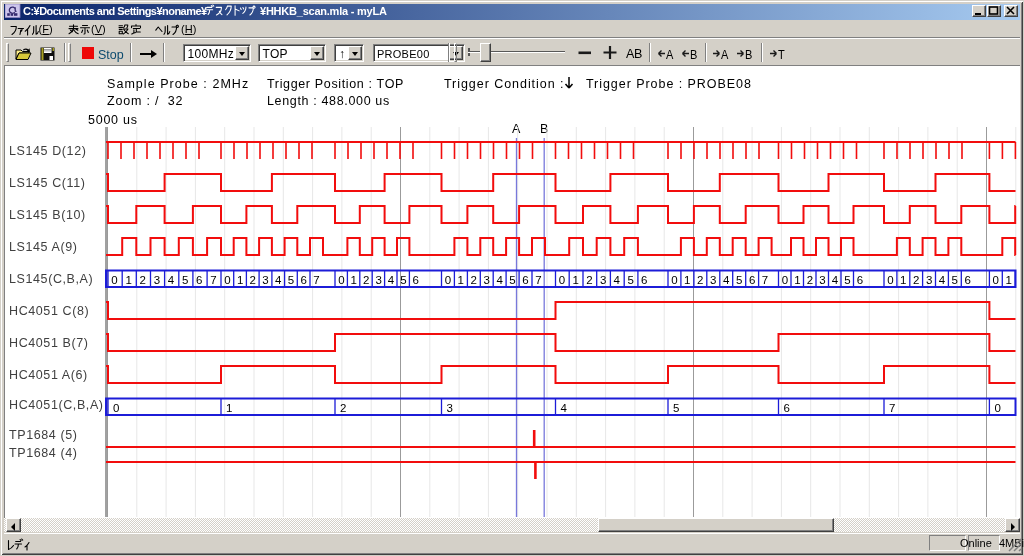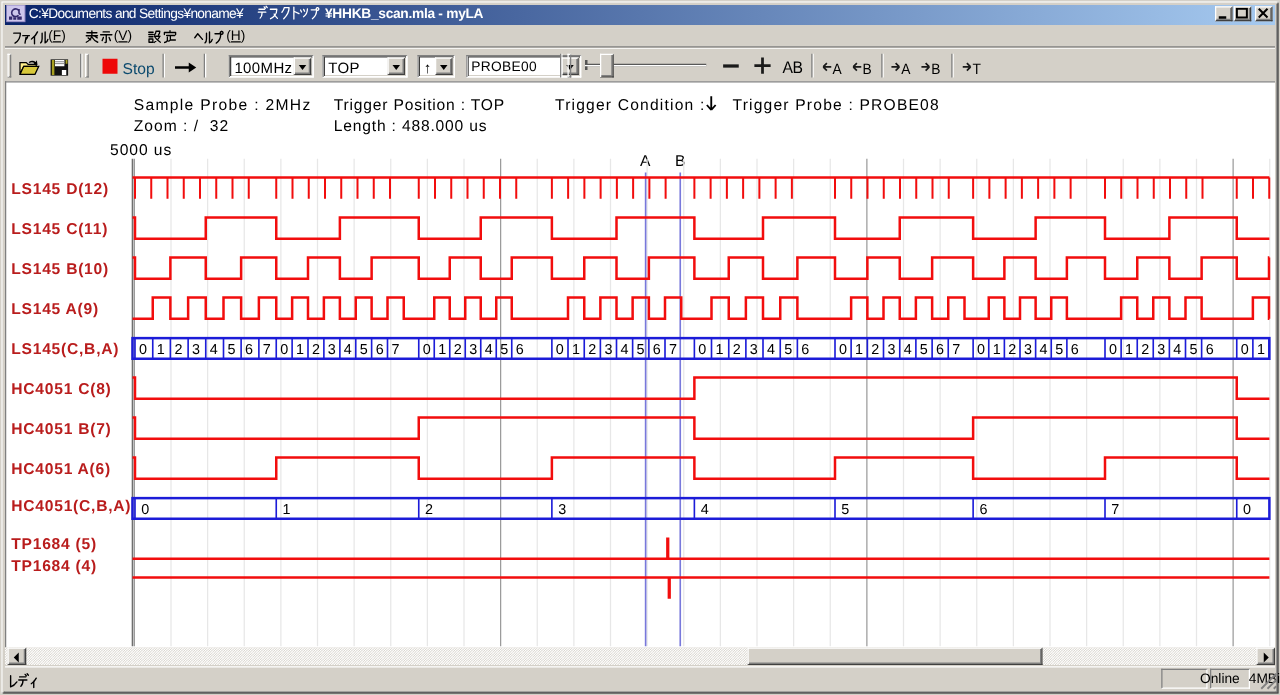--- a/index.html
+++ b/index.html
@@ -19,21 +19,21 @@
   border:1px solid; border-color:#808080 #fff #fff #808080; box-shadow:inset 1px 1px 0 #404040, inset -1px -1px 0 #d4d0c8; }
 .combo span { position:absolute; left:4px; top:2px; font-size:12px; letter-spacing:0.3px;text-align:right; }
 .cbtn { position:absolute; right:1px; top:1px; bottom:1px; width:14px; background:#d4d0c8;
   border:1px solid; border-color:#fff #404040 #404040 #fff; box-shadow:inset -1px -1px 0 #808080; }
 .carr { position:absolute; left:3px; top:5px; width:0; height:0;
   border:3.5px solid transparent; border-top:4px solid #000; }
 .tool-txt { position:absolute; font-size:13px; color:#0c4a6e; }
 .client { position:absolute; left:4px; top:65px; width:1016px; height:453px; background:#fff;
   border-left:1px solid #808080; border-top:1px solid #808080; }
 .hdr { position:absolute; font-size:12.5px; letter-spacing:0.35px; color:#000; white-space:pre; }
-.siglbl { position:absolute; left:9px; font-size:12.5px; letter-spacing:0.6px; color:#b91c1c; white-space:pre;font-weight:bold; }
+.siglbl { position:absolute; left:9px; font-size:12.5px; letter-spacing:0.6px; color:#404040; white-space:pre; }
 .sb { position:absolute; left:4px; top:518px; width:1016px; height:14px;
   background-color:#fff; background-image:linear-gradient(45deg,#d4d0c8 25%,transparent 25%,transparent 75%,#d4d0c8 75%),linear-gradient(45deg,#d4d0c8 25%,transparent 25%,transparent 75%,#d4d0c8 75%); background-size:2px 2px; background-position:0 0,1px 1px; }
 .sbtn { position:absolute; top:0; width:15px; height:14px; background:#d4d0c8;
   border:1px solid; border-color:#fff #404040 #404040 #fff; box-shadow:inset -1px -1px 0 #808080, inset 1px 1px 0 #d4d0c8; }
 .thumb { position:absolute; left:594px; top:0; width:236px; height:14px; background:#d4d0c8;
   border:1px solid; border-color:#fff #404040 #404040 #fff; box-shadow:inset -1px -1px 0 #808080, inset 1px 1px 0 #d4d0c8; }
 .status { position:absolute; left:4px; top:533px; width:1016px; height:20px; background:#d4d0c8;
   border-top:1px solid #fff; }
 .spanel { position:absolute; top:535px; height:16px; border:1px solid; border-color:#808080 #fff #fff #808080;
   font-size:11px; text-align:center; line-height:14px; color:#000;padding-left:30px; }
@@ -42,21 +42,21 @@
 <div class="frame"></div>
 <div class="title"></div>
 
 <svg width="16" height="14" style="position:absolute;left:5px;top:4px" viewBox="0 0 16 14">
  <rect x="0" y="0" width="15" height="13.5" fill="#cdc6ec" stroke="#8d82c0" stroke-width="0.8"></rect>
  <path d="M10.2,4.8 a3.1,3.1 0 1 0 -0.4,3.4 M10.2,3.2 L10.2,6.2 Q10.2,7.6 11.5,7.2" fill="none" stroke="#352a6e" stroke-width="1.3"></path>
  <rect x="2.2" y="9.2" width="2.6" height="2.6" fill="#352a6e"></rect>
  <rect x="5.6" y="9.8" width="2.4" height="2" fill="#352a6e"></rect>
  <rect x="8.8" y="9.2" width="3.6" height="2.6" fill="#352a6e"></rect>
 </svg>
-<div style="position:absolute;left:23px;top:5px;color:#fff;font-size:11px;font-weight:normal;letter-spacing:-0.53px;white-space:pre">C:¥Documents and Settings¥noname¥</div>
+<div style="position:absolute;left:23px;top:5px;color:#fff;font-size:11px;font-weight:bold;letter-spacing:-0.53px;white-space:pre">C:¥Documents and Settings¥noname¥</div>
 <svg width="60" height="14" style="position:absolute;left:206px;top:4px" viewBox="0 0 60 14">
     <g transform="translate(0,1) scale(0.95)">
       <path d="M1.2,2.5 H6 M0.5,5 H7 M3.9,5 Q3.9,8.5 2.2,10 M5.6,0.5 L6.6,1.7 M7.2,0 L8.2,1.2" stroke="#fff" stroke-width="1.105263157894737" fill="none" stroke-linecap="round" stroke-linejoin="round"></path>
     </g>
     <g transform="translate(9.3,1) scale(0.95)">
       <path d="M1,2.5 H6.5 Q6.5,6 4.5,8 Q3,9.7 1.2,10.5 M4.2,6.5 Q5.5,8.8 7,10.2" stroke="#fff" stroke-width="1.105263157894737" fill="none" stroke-linecap="round" stroke-linejoin="round"></path>
     </g>
     <g transform="translate(18.6,1) scale(0.95)">
       <path d="M3,1.2 Q2.5,3.5 1,5 M3,1.2 H7 Q7,6 2.5,10.5" stroke="#fff" stroke-width="1.105263157894737" fill="none" stroke-linecap="round" stroke-linejoin="round"></path>
     </g>

